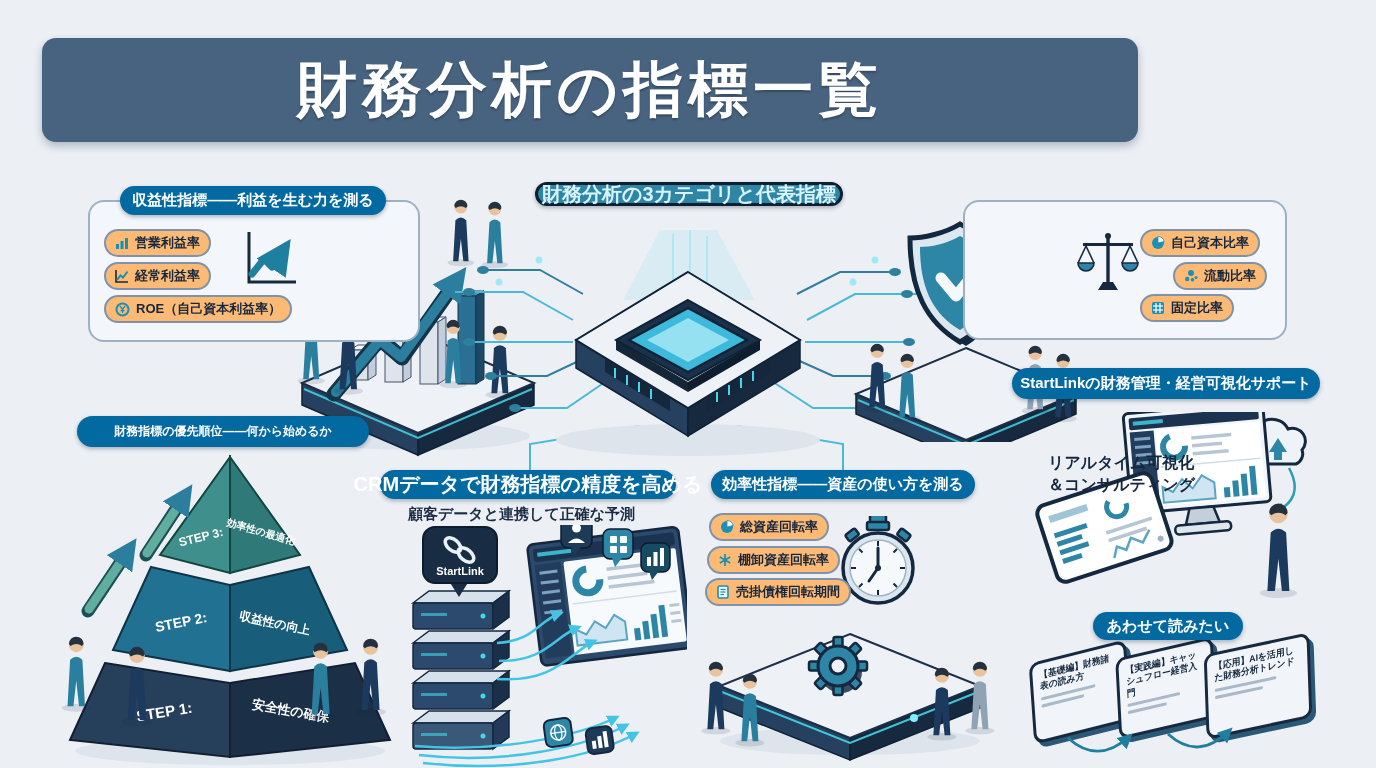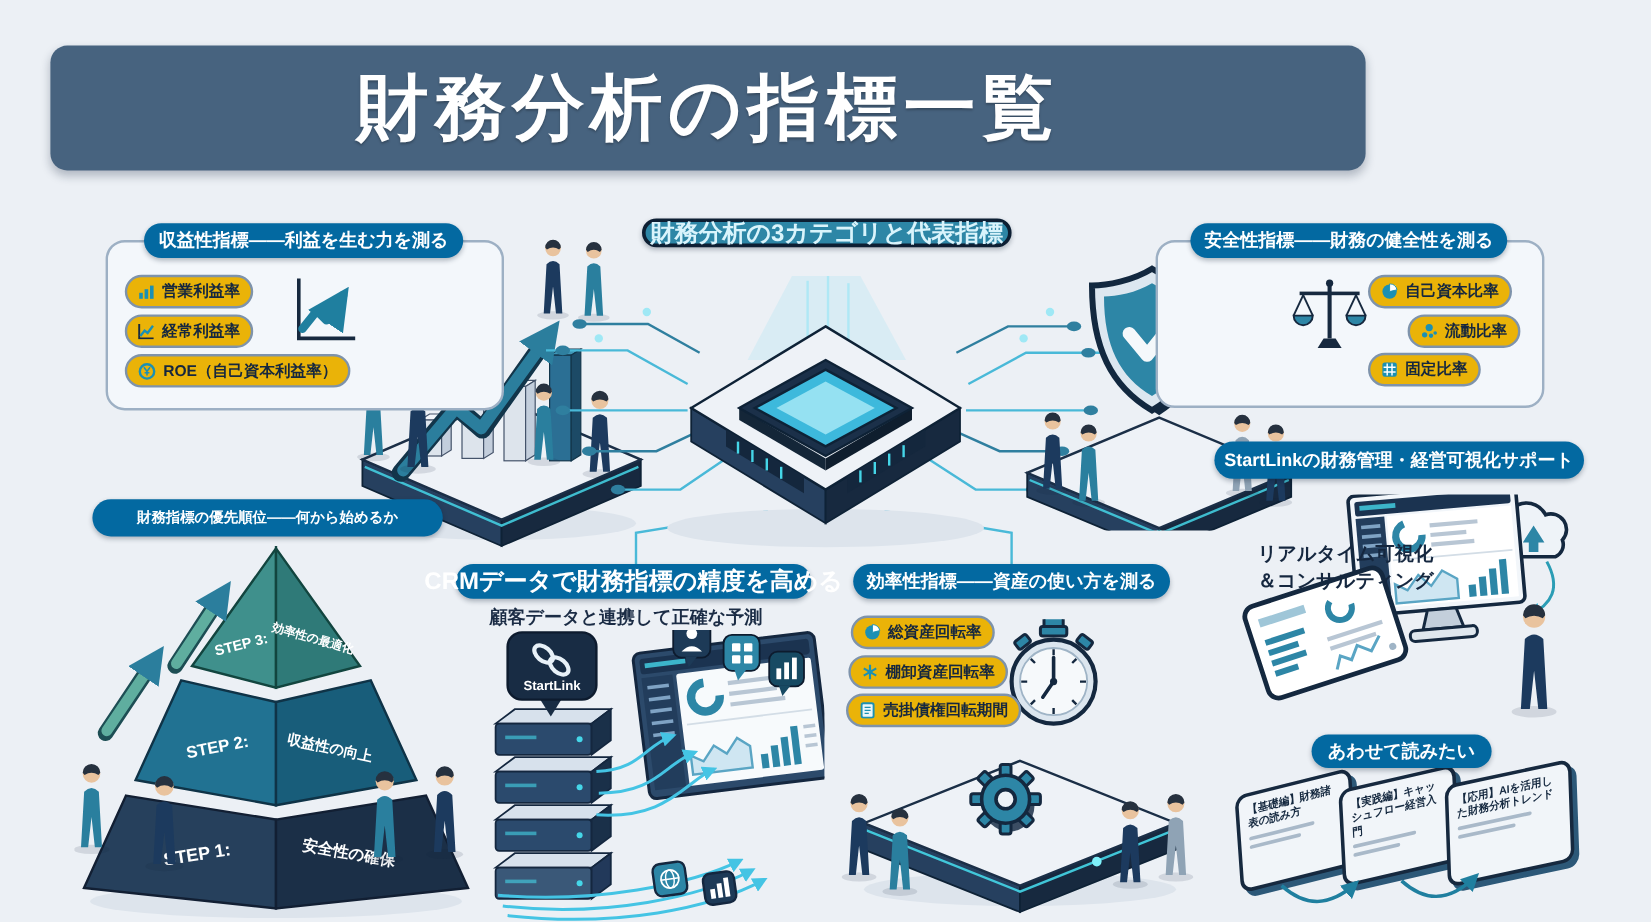--- a/index.html
+++ b/index.html
@@ -6,21 +6,21 @@
   html,body{width:1376px;height:768px}
   body{background:#ecf0f5;font-family:"Liberation Sans","DejaVu Sans",sans-serif;overflow:hidden}
   .stage{position:relative;width:1376px;height:768px}
   svg{display:block}
   .illus{position:absolute;z-index:1}
   .banner{position:absolute;left:42px;top:38px;width:1096px;height:104px;background:#47637f;border-radius:14px;display:flex;align-items:center;justify-content:center;box-shadow:0 4px 8px rgba(20,35,60,.28);z-index:4}
   .banner h1{color:#ffffff;font-size:60px;font-weight:bold;letter-spacing:5px;text-shadow:0 2px 2px rgba(0,0,0,.25)}
   .pill{position:absolute;display:flex;align-items:center;justify-content:center;background:#0369a1;color:#ffffff;border-radius:999px;font-weight:bold;white-space:nowrap;z-index:6;box-shadow:0 2px 4px rgba(10,25,45,.3)}
   .pill.teal{background:#2d86a6;border:3px solid #0d1f33;color:#d9f4fc}
   .panel{position:absolute;background:#f3f7fb;border:2px solid #9db0c4;border-radius:16px;z-index:2}
-  .kpi{position:absolute;display:flex;align-items:center;gap:6px;background:#eab308;border:2px solid #7e93ab;border-radius:999px;color:#15273f;font-weight:bold;padding:12px 9px;z-index:5;font-size:13px;white-space:nowrap}
+  .kpi{position:absolute;display:flex;align-items:center;gap:6px;background:#fdba74;border:2px solid #7e93ab;border-radius:999px;color:#15273f;font-weight:bold;padding:12px 9px;z-index:5;font-size:13px;white-space:nowrap}
   .note{position:absolute;color:#15273f;font-weight:bold;z-index:5;line-height:1.35}
   .subtitle{position:absolute;color:#1b2c45;font-weight:bold;z-index:5;white-space:nowrap}
   .card{position:absolute;width:100px;height:80px;background:#f1f5f9;border:3px solid #16293f;border-radius:10px;z-index:3;
         box-shadow:4px 5px 0 #2c5878;padding:6px 7px}
   .card .ttl{font-size:9px;font-weight:bold;color:#14283f;line-height:1.25;white-space:normal}
   .card .ln{height:3px;background:#a9b9c9;border-radius:2px;margin-top:4px}
 </style>
 </head>
 <body>
 
@@ -212,23 +212,20 @@
           <line x1="11" y1="14" x2="3" y2="31"></line>
           <line x1="11" y1="14" x2="19" y2="31"></line>
           <line x1="55" y1="14" x2="47" y2="31"></line>
           <line x1="55" y1="14" x2="63" y2="31"></line>
         </g>
       <path d="M3,31 A8,8 0 0 0 19,31 Z" fill="#2d86a6" stroke="#16293f" stroke-width="1.6"></path>
       <path d="M47,31 A8,8 0 0 0 63,31 Z" fill="#2d86a6" stroke="#16293f" stroke-width="1.6"></path>
       <polygon points="23,58 43,58 38,50 28,50" fill="#16293f"></polygon>
     </svg>
   </div>
-  <div class="pill" style="left:992px;top:186px;width:264px;height:29px;font-size:15px">
-      <span>安全性指標——財務の健全性を測る</span>
-    </div>
   <div class="kpi" style="left:1140px;top:229px;height:25px">
     <svg width="14" height="14" viewBox="0 0 14 14">
         <circle cx="7" cy="7" r="6" fill="#1b90b4"></circle>
         <path d="M7,7 L7,0.5 A6.5,6.5 0 0 1 13.2,5.5 Z" fill="#ffffff" stroke="#1b90b4" stroke-width=".8"></path>
       </svg>
     <span>自己資本比率</span>
   </div>
   <div class="kpi" style="left:1173px;top:262px;height:25px">
     <svg width="14" height="14" viewBox="0 0 14 14">
         <circle cx="7" cy="4" r="3" fill="#1b90b4"></circle>

